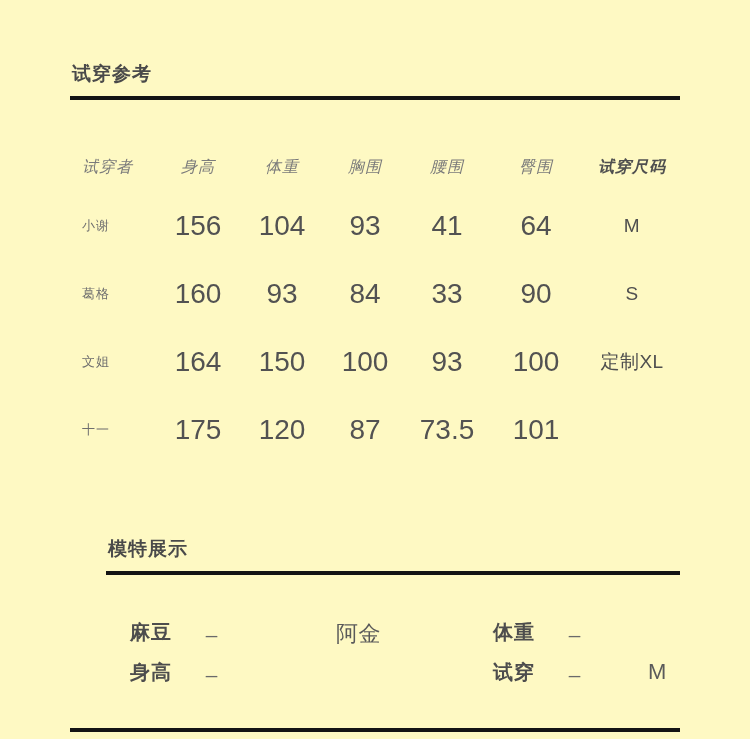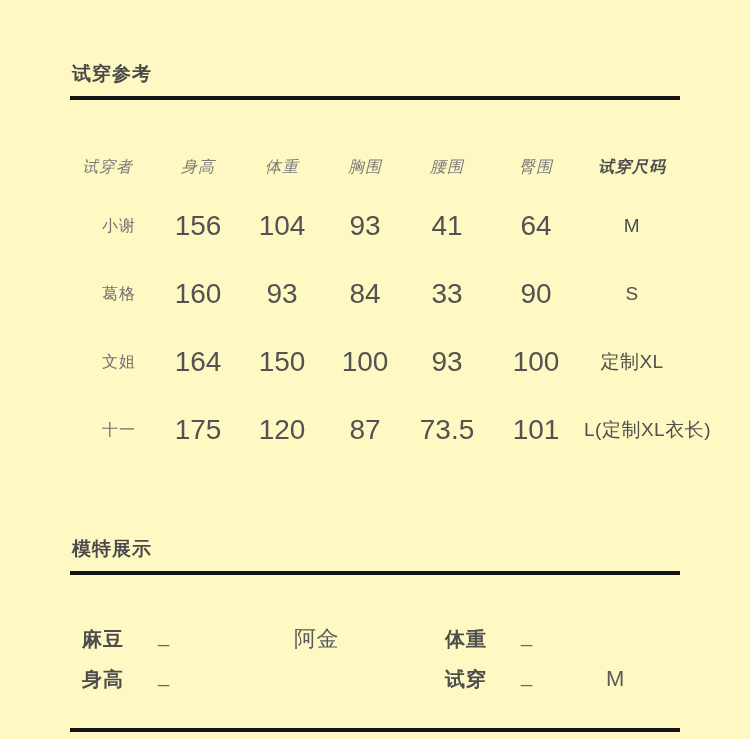--- a/index.html
+++ b/index.html
@@ -29,33 +29,33 @@
     grid-template-columns: 86px 84px 84px 82px 82px 96px 96px;
     align-items: center;
   }
   .fit-row.head { height: 50px; }
   .fit-row.body { height: 68px; }
   .fit-cell { text-align: center; white-space: nowrap; }
   .fit-cell.first { text-align: left; padding-left: 12px; }
   .head .fit-cell { font-size: 16px; color: #7b7b7b; letter-spacing: 1px; font-style: italic; }
   .head .fit-cell.size { color: #4f4f4f; font-weight: 700; }
   .body .fit-cell { font-size: 28px; color: #525252; }
-  .body .fit-cell.first { font-size: 16px; color: #6f6f6f; letter-spacing: 1px; text-align: center; }
+  .body .fit-cell.first { font-size: 13px; color: #6f6f6f; letter-spacing: 1px; }
   .body .fit-cell.size { font-size: 19px; color: #4f4f4f; letter-spacing: 0.5px; }
 
-  .model-section { margin-top: 72px; }
+  .model-section { margin-top: 72px; padding-left: 36px; }
 
   
   .model-grid {
     margin: 44px 70px 0 70px; width: 610px;
     display: grid; grid-template-columns: 363px 1fr;
     padding-left: 12px; row-gap: 0;
   }
   .model-field {
-    display: flex; align-items: center; height: 40px;
+    display: flex; height: 40px; margin-left: 12px;
   }
   .model-field .label {
     width: 76px; font-size: 20px; font-weight: 600;
     color: #4d4d4d; letter-spacing: 1px;
   }
   .model-field .sep {
     width: 30px; font-size: 20px; color: #6a6a6a;
     position: relative; top: -4px;
   }
   .model-field .value {
@@ -121,21 +121,20 @@
         <span class="fit-cell size">定制XL</span>
       </div>
 
       <div class="fit-row body">
         <span class="fit-cell first">十一</span>
         <span class="fit-cell">175</span>
         <span class="fit-cell">120</span>
         <span class="fit-cell">87</span>
         <span class="fit-cell">73.5</span>
         <span class="fit-cell">101</span>
-        <span class="fit-cell size">L(定制XL衣长)</span>
       </div>
     </div>
   </div>
 
   <div class="model-section">
     <div class="section-head">
       <span class="title">模特展示</span>
       <div class="rule"></div>
     </div>
 

